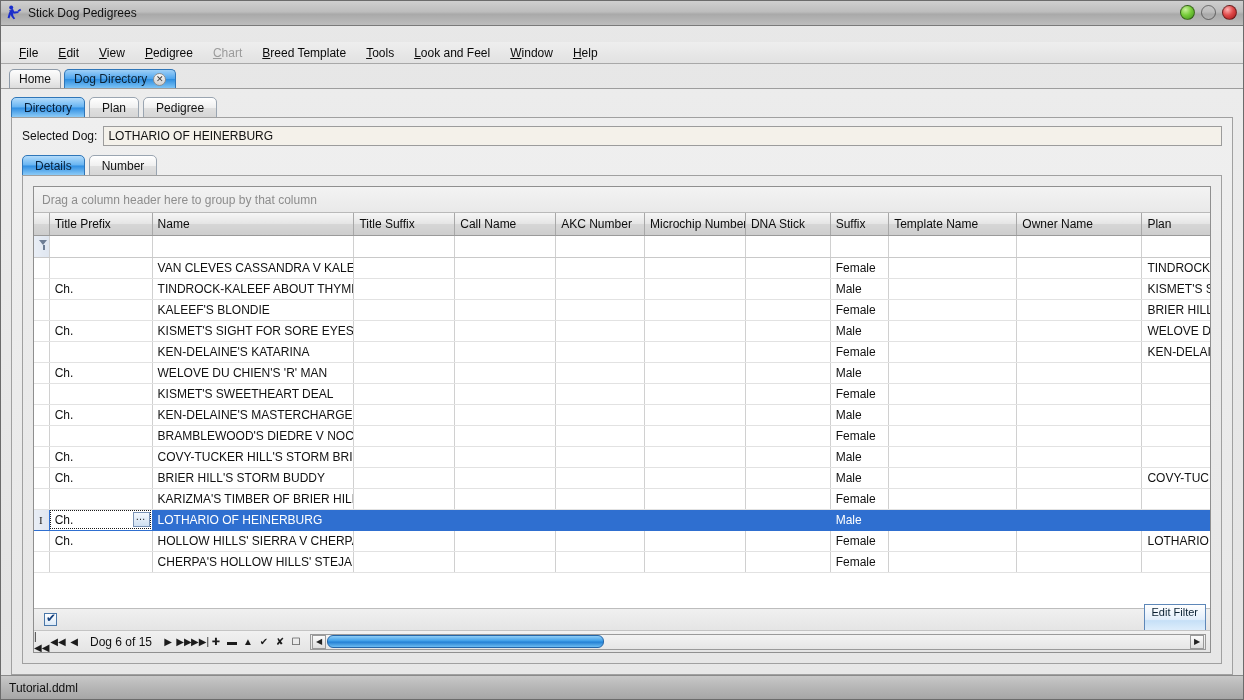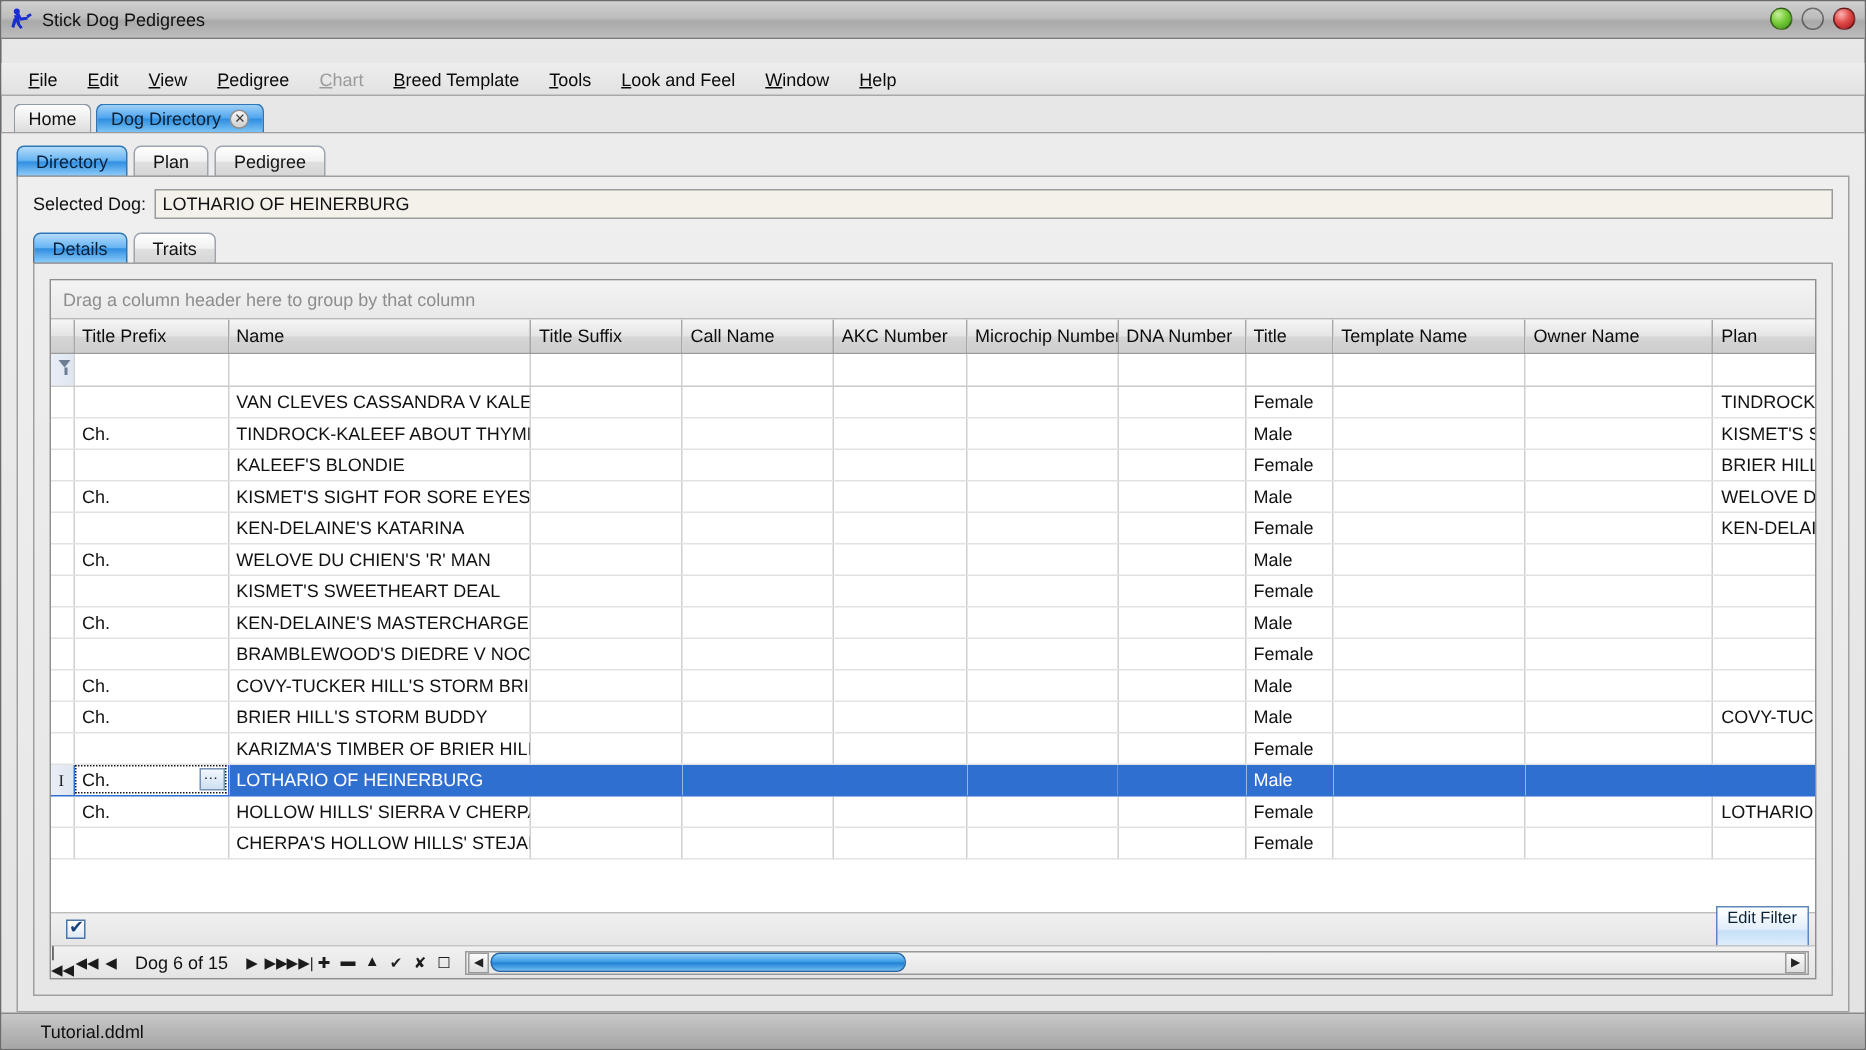--- a/index.html
+++ b/index.html
@@ -261,21 +261,21 @@
     height: 13px; border-radius: 6px;
     border: 1px solid #2566a8;
     background: linear-gradient(to bottom,#8fcdf6 0%, #3f9fe8 45%, #2380d4 55%, #6dbdf2 100%);
   }
 
   
   .statusbar {
     flex: 0 0 24px; height: 24px;
     background: linear-gradient(to bottom,#c8c8c8 0%, #b6b6b6 50%, #a6a6a6 100%);
     border-top: 1px solid #8a8a8a;
-    display: flex; align-items: center; padding-left: 26px;
+    display: flex; align-items: center; padding-left: 8px;
     font-size: 12px; color: #101010; text-align: center;
   }
 </style>
 </head>
 <body>
 
 <div id="app">
 
   <div class="titlebar">
     <span class="app-icon">
@@ -339,21 +339,21 @@
       <div class="sel-row">
         <span class="sel-label">Selected Dog:</span>
         <div class="sel-input">LOTHARIO OF HEINERBURG</div>
       </div>
 
       <div class="subtabrow">
         <div class="btab active">
             <span>Details</span>
           </div>
         <div class="btab">
-            <span>Traits</span>
+            <span>Number</span>
           </div>
       </div>
 
       <div class="inner-surface">
 
         <div class="grid-wrap">
 
           <div class="group-panel">
             <span>Drag a column header here to group by that column</span>
           </div>
@@ -376,22 +376,22 @@
                 </colgroup>
               <thead>
                 <tr id="grid-head-row">
                   <th class="indcol"></th>
                 <th><span>Title Prefix</span></th>
                     <th><span>Name</span></th>
                     <th><span>Title Suffix</span></th>
                     <th><span>Call Name</span></th>
                     <th><span>AKC Number</span></th>
                     <th><span>Microchip Number</span></th>
-                    <th><span>DNA Number</span></th>
-                    <th><span>Title</span></th>
+                    <th><span>DNA Stick</span></th>
+                    <th><span>Suffix</span></th>
                     <th><span>Template Name</span></th>
                     <th><span>Owner Name</span></th>
                     <th><span>Plan</span></th>
                   </tr>
               </thead>
               <tbody id="grid-body">
                   <tr class="filterrow">
                     <td class="indcol"><span class="funnel"></span></td>
                     <td></td>
                     <td></td>

